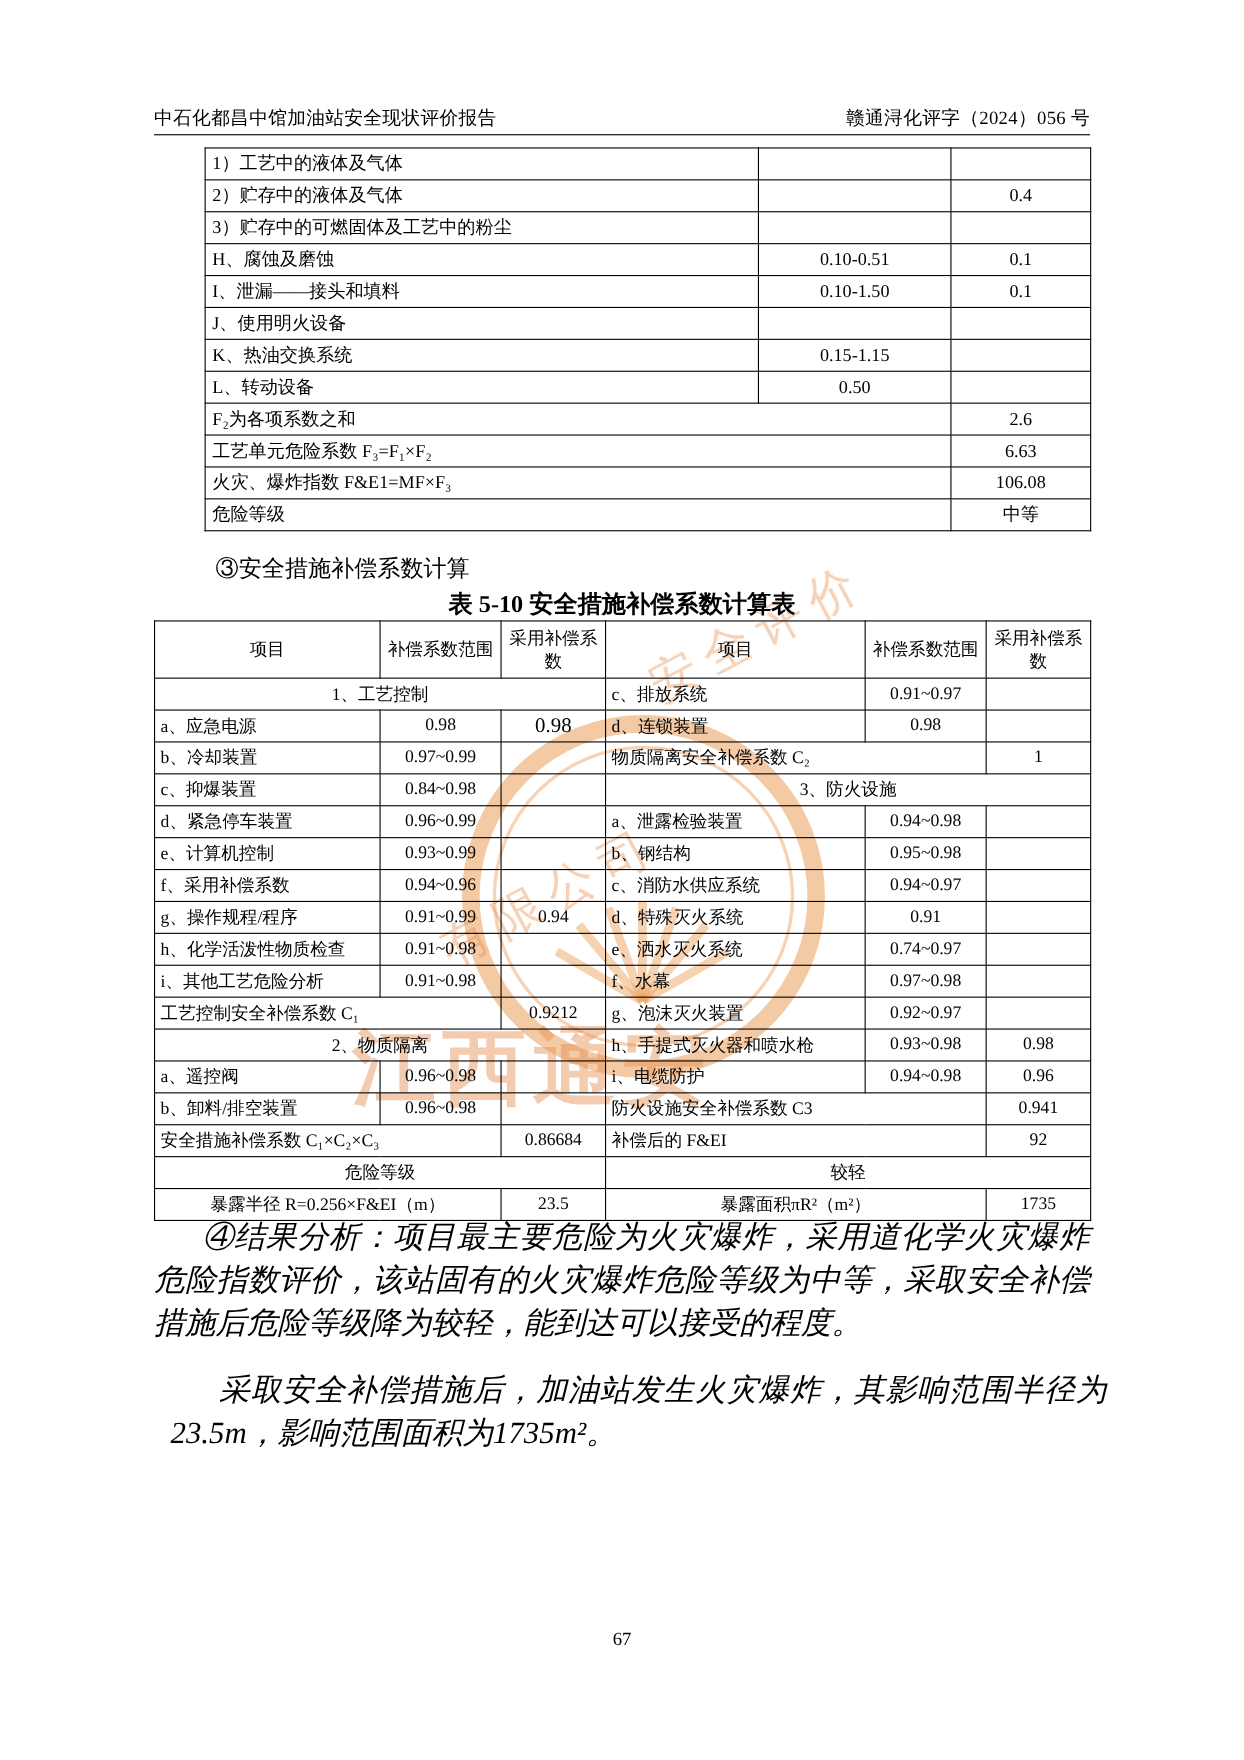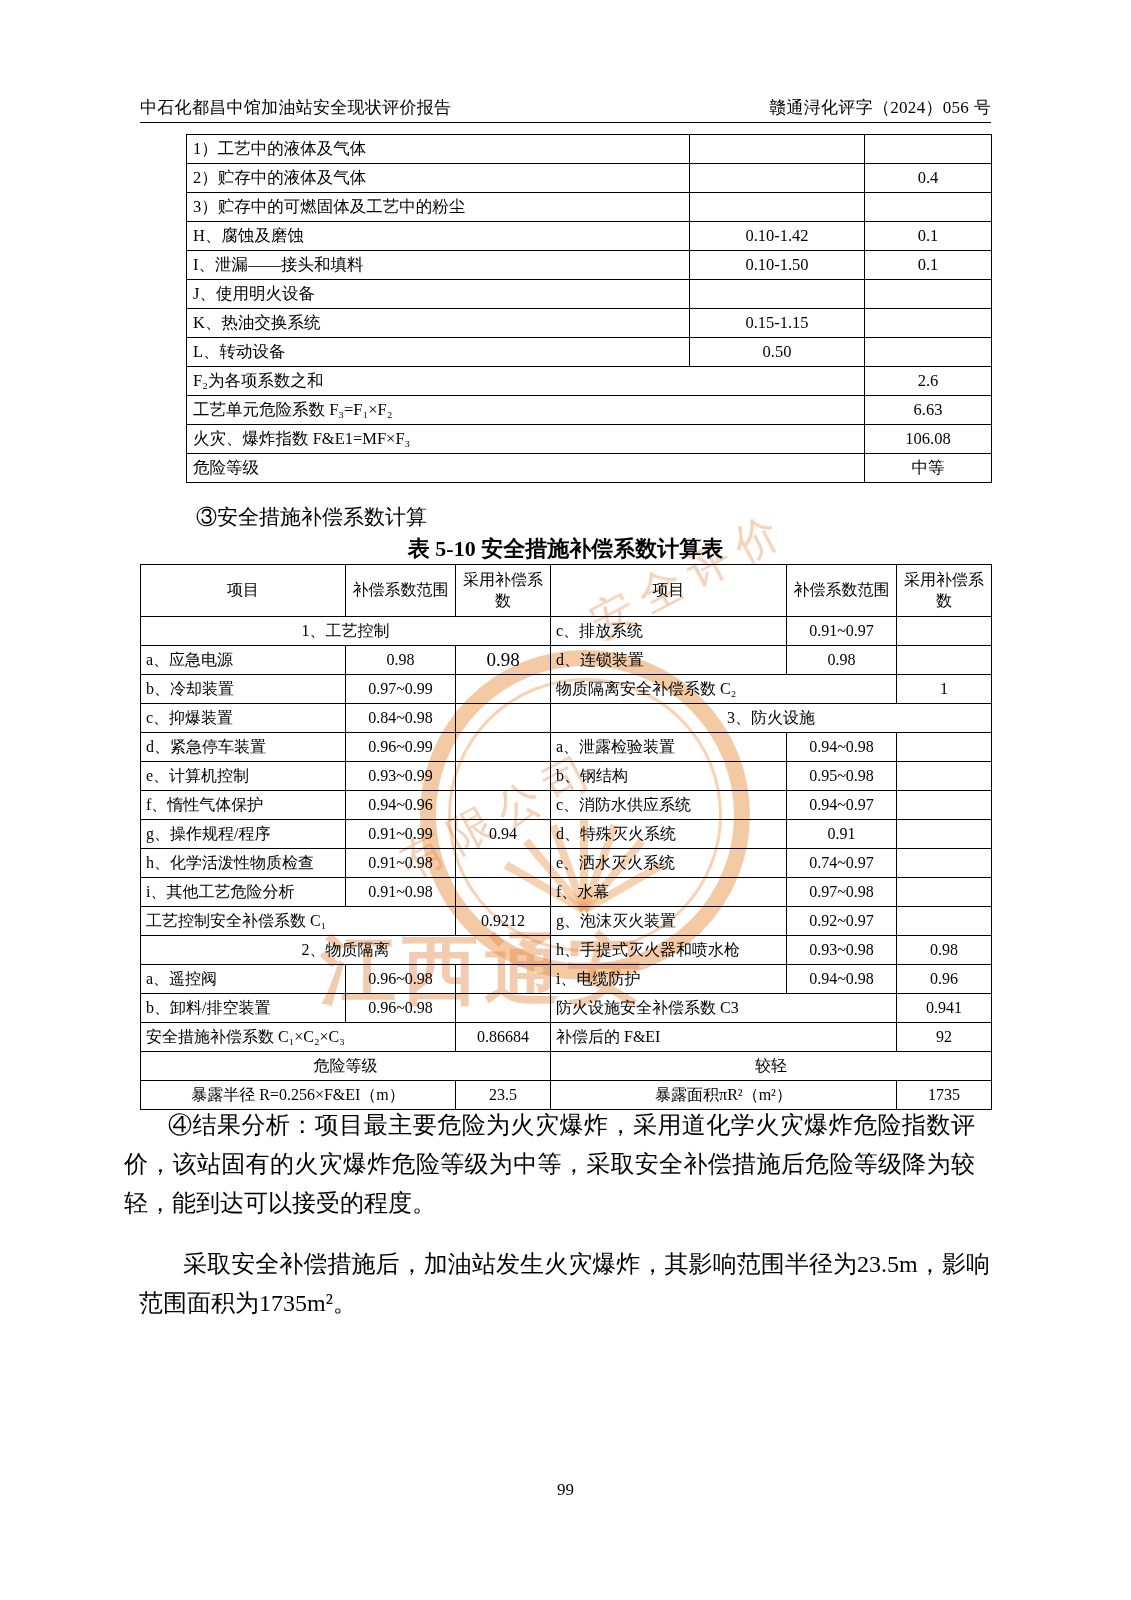--- a/index.html
+++ b/index.html
@@ -182,27 +182,28 @@
     top: 564px;
     left: 140px;
     width: 851px;
   }
   #table2 { width: 851px; font-size: 16px; }
   #table2 td { height: 29px; padding: 2px 5px; }
 
   
   .para {
     position: absolute;
-    left: 124px;
+    left: 140px;
     width: 851px;
-    font-size: 24px;
+    font-size: 28px;
     line-height: 39px;
     text-indent: 44px;
     text-align: justify;
     z-index: 10;
+    font-style: italic;
   }
   #para1 { top: 1106px; }
   #para2 { top: 1245px; margin-left: 15px; }
 
   .page-number {
     position: absolute;
     top: 1480px;
     left: 0;
     width: 1131px;
     text-align: center;
@@ -255,21 +256,21 @@
           <td class="c"></td>
           <td class="c">0.4</td>
         </tr>
         <tr>
           <td class="l">3）贮存中的可燃固体及工艺中的粉尘</td>
           <td class="c"></td>
           <td class="c"></td>
         </tr>
         <tr>
           <td class="l">H、腐蚀及磨蚀</td>
-          <td class="c">0.10-1.42</td>
+          <td class="c">0.10-0.51</td>
           <td class="c">0.1</td>
         </tr>
         <tr>
           <td class="l">I、泄漏——接头和填料</td>
           <td class="c">0.10-1.50</td>
           <td class="c">0.1</td>
         </tr>
         <tr>
           <td class="l">J、使用明火设备</td>
           <td class="c"></td>
@@ -372,21 +373,21 @@
         <tr>
           <td class="l">e、计算机控制</td>
           <td class="c">0.93~0.99</td>
           <td class="c"></td>
           <td class="l">b、钢结构</td>
           <td class="c">0.95~0.98</td>
           <td class="c"></td>
         </tr>
 
         <tr>
-          <td class="l">f、惰性气体保护</td>
+          <td class="l">f、采用补偿系数</td>
           <td class="c">0.94~0.96</td>
           <td class="c"></td>
           <td class="l">c、消防水供应系统</td>
           <td class="c">0.94~0.97</td>
           <td class="c"></td>
         </tr>
 
         <tr>
           <td class="l">g、操作规程/程序</td>
           <td class="c">0.91~0.99</td>
@@ -464,15 +465,15 @@
           <td class="c" colspan="2">暴露面积πR²（m²）</td>
           <td class="c">1735</td>
         </tr>
       </tbody>
     </table>
   </div>
 
   <div class="para" id="para1">④结果分析：项目最主要危险为火灾爆炸，采用道化学火灾爆炸危险指数评价，该站固有的火灾爆炸危险等级为中等，采取安全补偿措施后危险等级降为较轻，能到达可以接受的程度。</div>
   <div class="para" id="para2">采取安全补偿措施后，加油站发生火灾爆炸，其影响范围半径为23.5m，影响范围面积为1735m²。</div>
 
-  <div class="page-number">99</div>
+  <div class="page-number">67</div>
 
 </div>
 
 </body></html>

